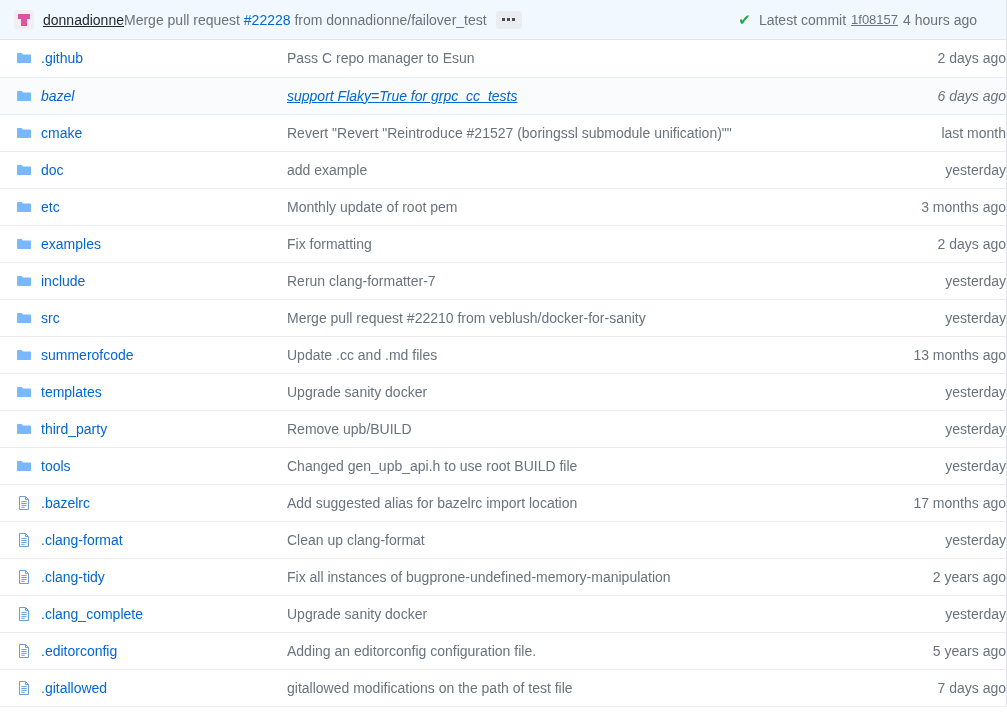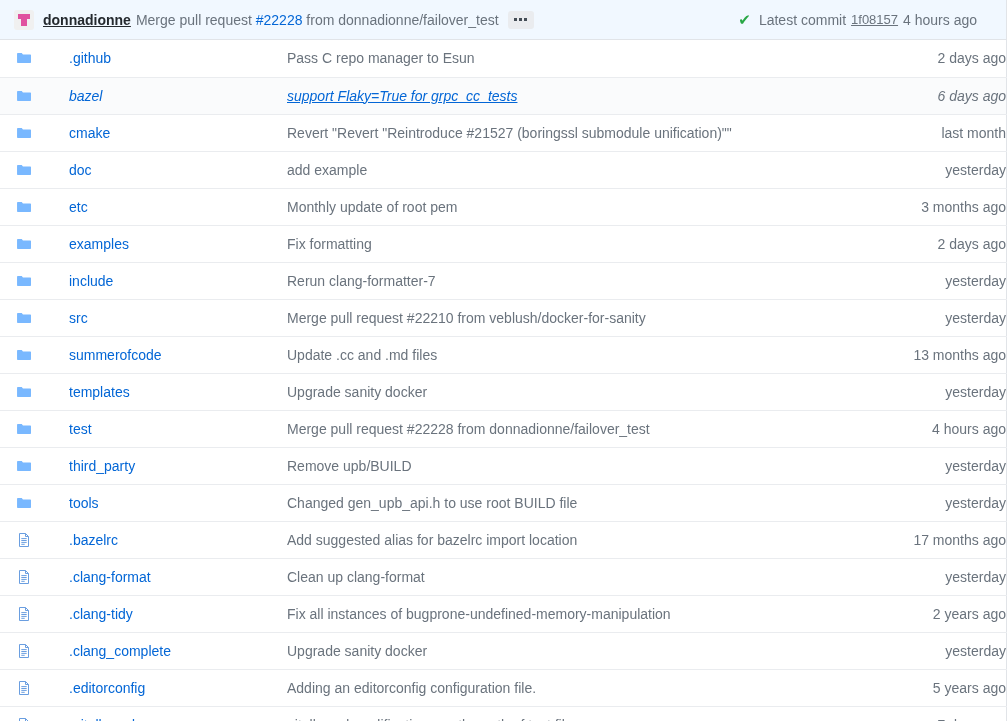--- a/index.html
+++ b/index.html
@@ -48,24 +48,23 @@
   .avatar::after {
     content: "";
     position: absolute;
     left: 7px;
     top: 8px;
     width: 6px;
     height: 8px;
     background: #e0519f;
   }
   .commit-author {
-    font-weight: bold;
+    font-weight: normal;
     color: #24292e;
     font-size: 14px;
-    margin-right: 5px;
     white-space: nowrap;
   }
   .commit-msg {
     color: #6a737d;
     font-size: 14px;
     white-space: nowrap;
   }
   .commit-msg .pr-link {
     color: #0366d6;
     text-decoration: none;
@@ -146,21 +145,20 @@
     width: 166px;
     text-align: right;
     border-right: 1px solid #e1e4e8;
     color: #6a737d;
     font-size: 14px;
   }
   .entry-name {
     color: #0366d6;
     font-size: 14px;
     text-decoration: none;
-    margin-left: 28px;
   }
   .entry-msg {
     color: #6a737d;
     font-size: 14px;
     text-decoration: none;
   }
   .entry-msg.link {
     color: #0366d6;
     text-decoration: underline;
   }
@@ -292,30 +290,20 @@
         <td class="col-name"><a class="entry-name" href="#">templates</a></td>
         <td class="col-message"><a class="entry-msg" href="#">Upgrade sanity docker</a></td>
         <td class="col-age">yesterday</td>
       </tr>
       <tr>
         <td class="col-icon">
           <svg class="ic" viewBox="0 0 16 16" aria-hidden="true">
             <path class="folder-ico" d="M1.75 3h4l1.2 1.4H14.3c.4 0 .7.3.7.7v7.2c0 .4-.3.7-.7.7H1.75a.7.7 0 0 1-.7-.7V3.7c0-.4.3-.7.7-.7z"></path>
           </svg>
         </td>
-        <td class="col-name"><a class="entry-name" href="#">test</a></td>
-        <td class="col-message"><a class="entry-msg" href="#">Merge pull request #22228 from donnadionne/failover_test</a></td>
-        <td class="col-age">4 hours ago</td>
-      </tr>
-      <tr>
-        <td class="col-icon">
-          <svg class="ic" viewBox="0 0 16 16" aria-hidden="true">
-            <path class="folder-ico" d="M1.75 3h4l1.2 1.4H14.3c.4 0 .7.3.7.7v7.2c0 .4-.3.7-.7.7H1.75a.7.7 0 0 1-.7-.7V3.7c0-.4.3-.7.7-.7z"></path>
-          </svg>
-        </td>
         <td class="col-name"><a class="entry-name" href="#">third_party</a></td>
         <td class="col-message"><a class="entry-msg" href="#">Remove upb/BUILD</a></td>
         <td class="col-age">yesterday</td>
       </tr>
       <tr>
         <td class="col-icon">
           <svg class="ic" viewBox="0 0 16 16" aria-hidden="true">
             <path class="folder-ico" d="M1.75 3h4l1.2 1.4H14.3c.4 0 .7.3.7.7v7.2c0 .4-.3.7-.7.7H1.75a.7.7 0 0 1-.7-.7V3.7c0-.4.3-.7.7-.7z"></path>
           </svg>
         </td>

